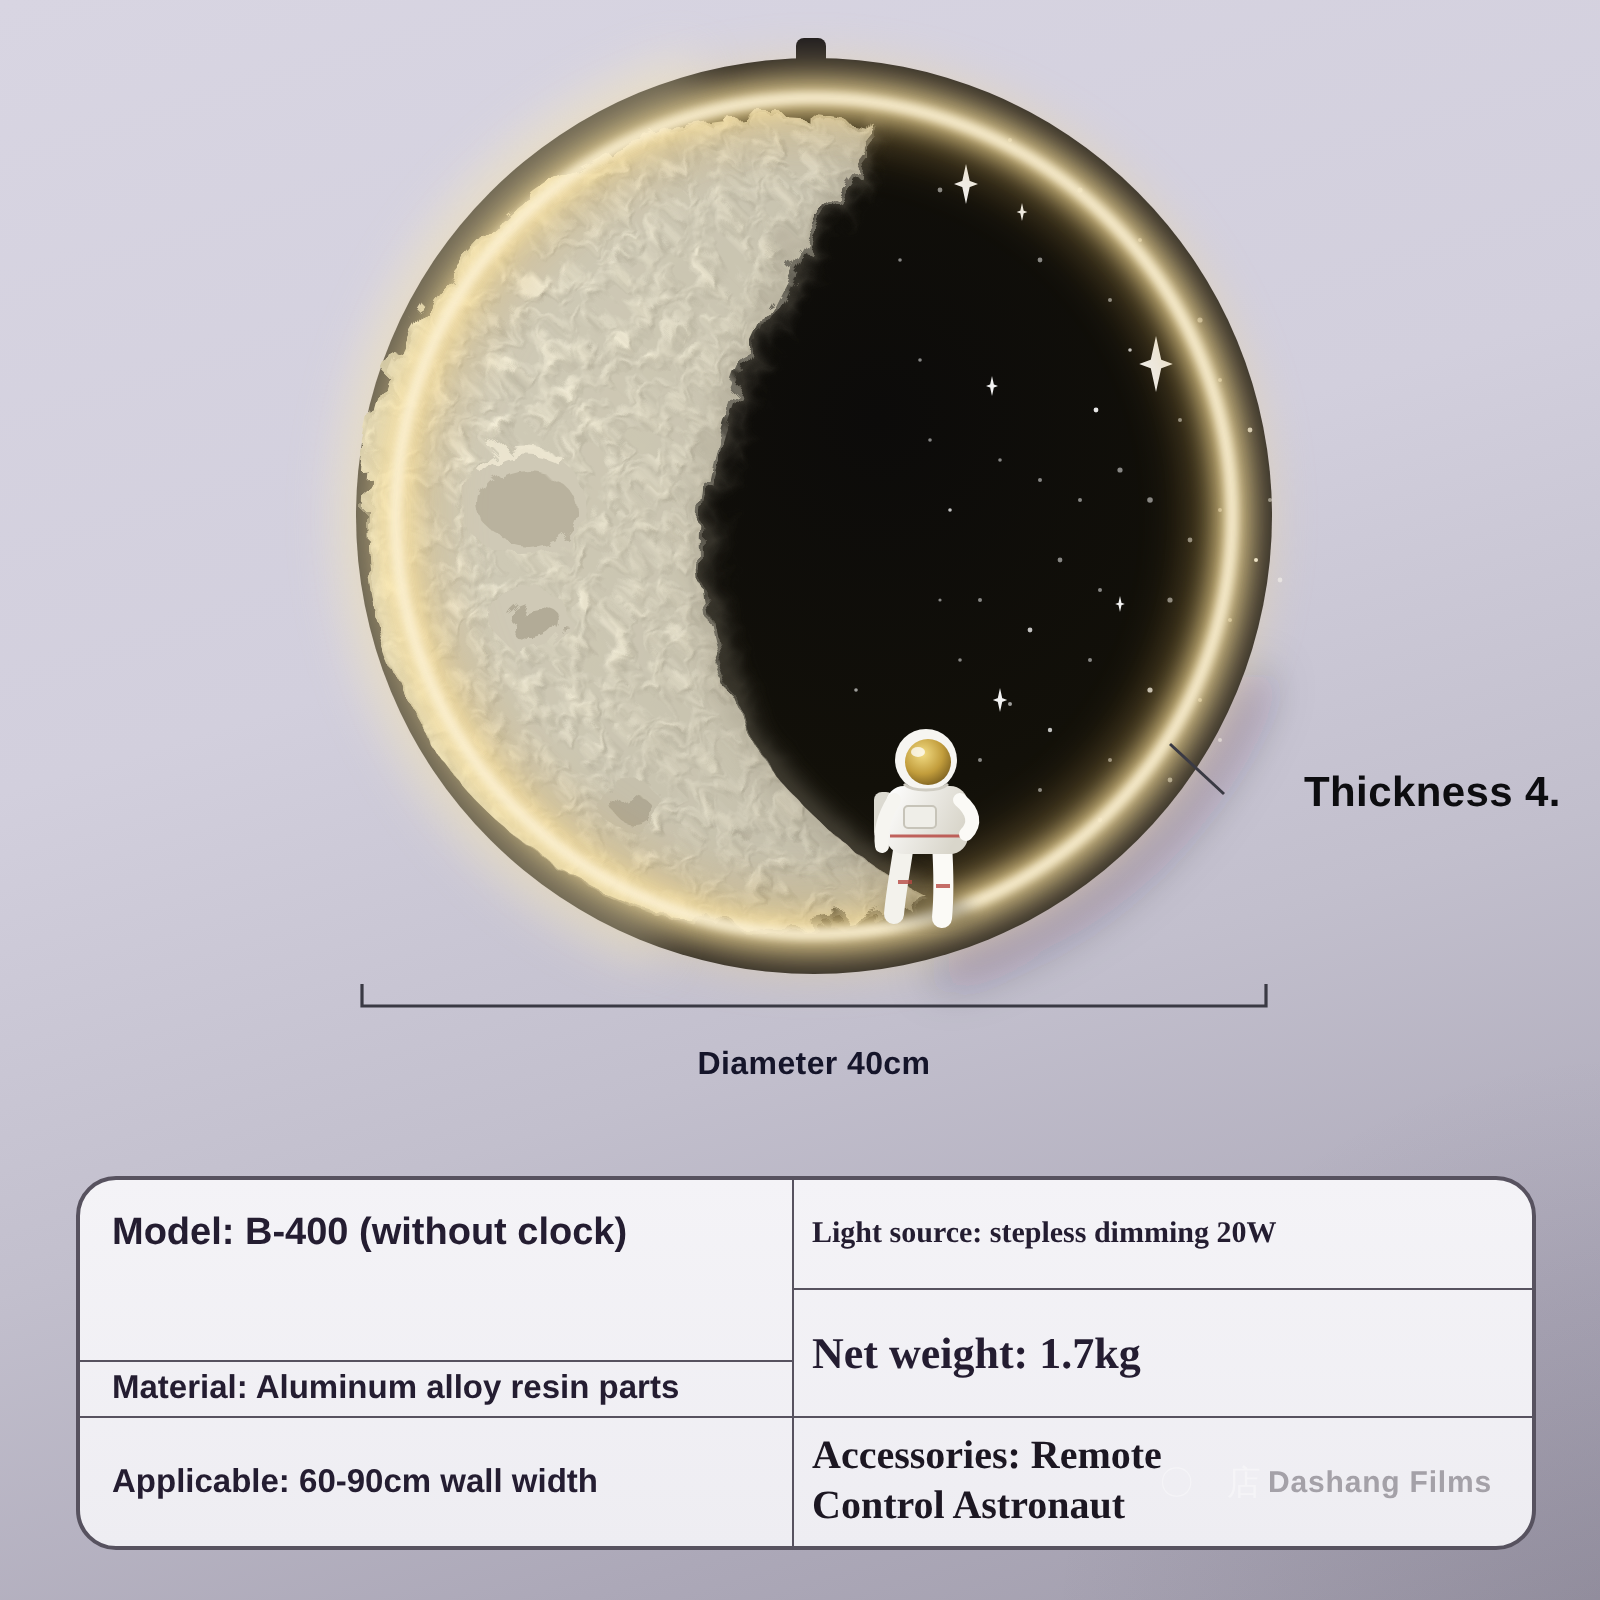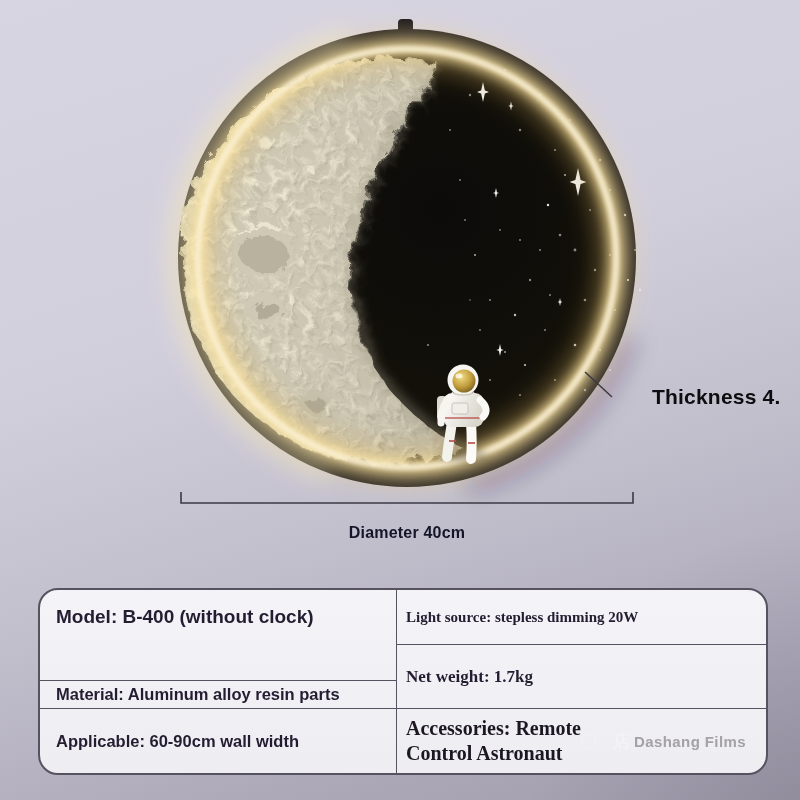--- a/index.html
+++ b/index.html
@@ -28,21 +28,21 @@
   }
   .cell{
     display:flex;align-items:center;box-sizing:border-box;
     color:#241d31;font-weight:700;padding-left:16px;
   }
   .cell.col2{border-left:1.5px solid #57525f;padding-left:9px;font-family:Liberation Serif, serif;}
   .cell.rowb{border-top:1.5px solid #57525f;}
   .fs-r1l{font-size:19px;}
   .fs-r1r{font-size:15px;}
   .fs-r2l{font-size:16.5px;margin-top:36px;}
-  .fs-r2r{font-size:17px;text-align:center;}
+  .fs-r2r{font-size:22px;text-align:center;}
   .fs-r3l{font-size:16.5px;}
   .fs-r3r{font-size:20px;line-height:25px;white-space:pre-line;color:#1c1722;}
   .watermark-faint{
     position:absolute;left:548px;top:730px;width:120px;font-size:17px;font-weight:400;
     color:rgba(255,255,255,.38);letter-spacing:6px;text-align:center;
   }
   .watermark-brand{
     position:absolute;left:630px;top:733px;width:120px;text-align:center;
     font-size:15px;font-weight:700;color:#a4a1a8;letter-spacing:.4px;
   }

